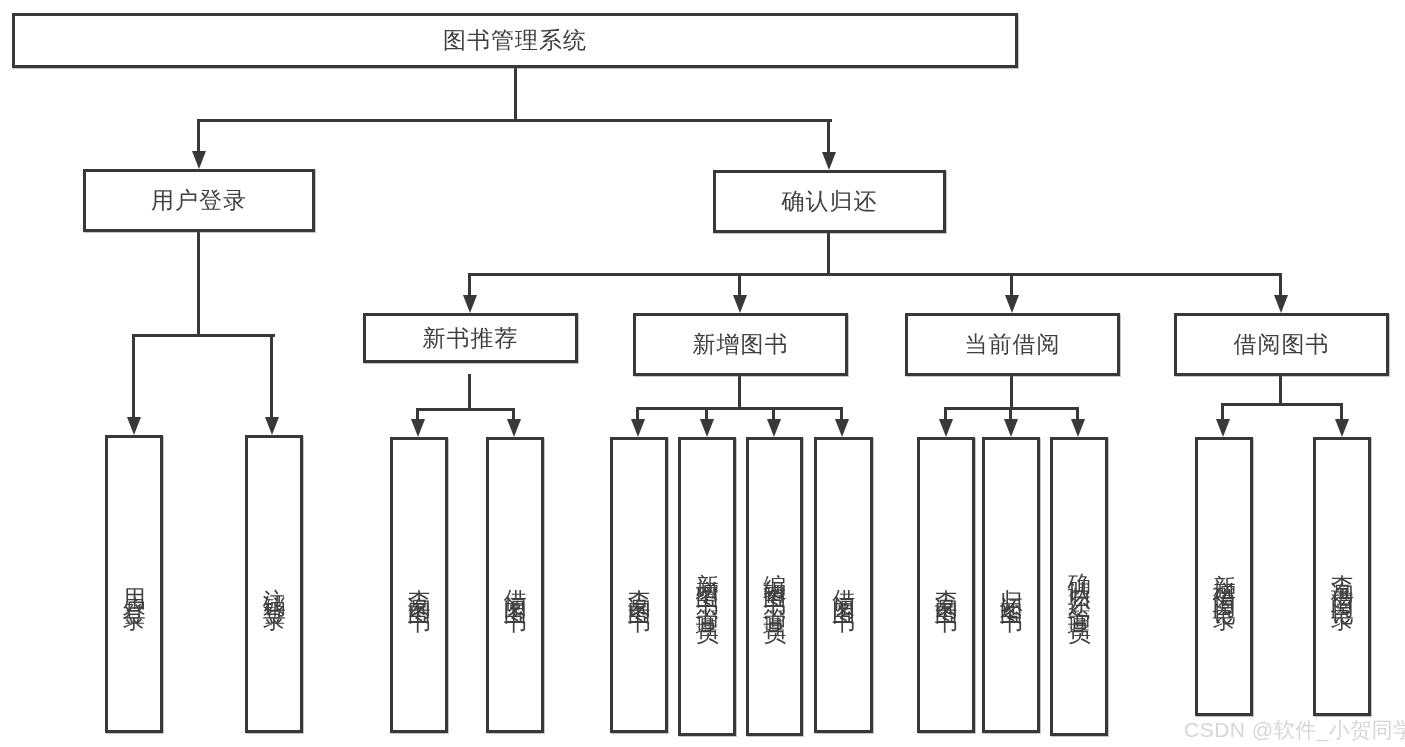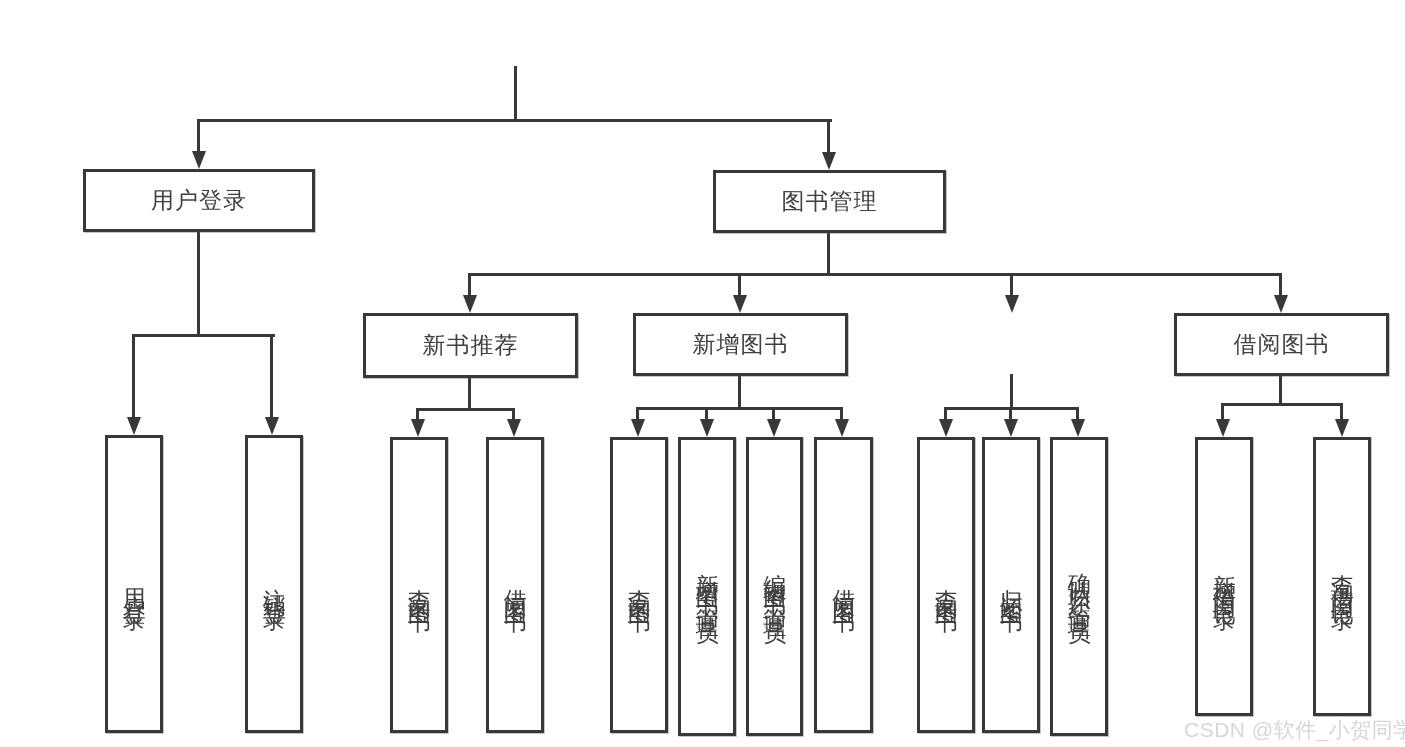--- a/index.html
+++ b/index.html
@@ -94,33 +94,39 @@
   <div class="vline" style="left:1076px;top:407px;height:14px"></div>
   <div class="arrow" style="left:1071px;top:419px"></div>
 
   <div class="vline" style="left:1279px;top:374px;height:31px"></div>
   <div class="hline" style="left:1221px;top:403px;width:122px"></div>
   <div class="vline" style="left:1221px;top:403px;height:18px"></div>
   <div class="arrow" style="left:1216px;top:419px"></div>
   <div class="vline" style="left:1340px;top:403px;height:18px"></div>
   <div class="arrow" style="left:1335px;top:419px"></div>
 
+  <div class="box hbox" style="left:12px;top:13px;width:1006px;height:55px">
+    <span class="lbl">图书管理系统</span>
+  </div>
 
   <div class="box hbox" style="left:83px;top:169px;width:232px;height:63px">
     <span class="lbl">用户登录</span>
   </div>
   <div class="box hbox" style="left:713px;top:170px;width:233px;height:63px">
-    <span class="lbl">图书管理</span>
+    <span class="lbl">确认归还</span>
   </div>
 
-  <div class="box hbox" style="left:363px;top:313px;width:215px;height:65px">
+  <div class="box hbox" style="left:363px;top:313px;width:215px;height:50px">
     <span class="lbl">新书推荐</span>
   </div>
   <div class="box hbox" style="left:633px;top:313px;width:215px;height:63px">
     <span class="lbl">新增图书</span>
+  </div>
+  <div class="box hbox" style="left:905px;top:313px;width:215px;height:63px">
+    <span class="lbl">当前借阅</span>
   </div>
   <div class="box hbox" style="left:1174px;top:313px;width:215px;height:63px">
     <span class="lbl">借阅图书</span>
   </div>
 
   <div class="box vbox" style="left:105px;top:435px;width:58px;height:298px">
     <span class="lbl">用户登录</span>
   </div>
   <div class="box vbox" style="left:245px;top:435px;width:58px;height:298px">
     <span class="lbl">注销登录</span>

